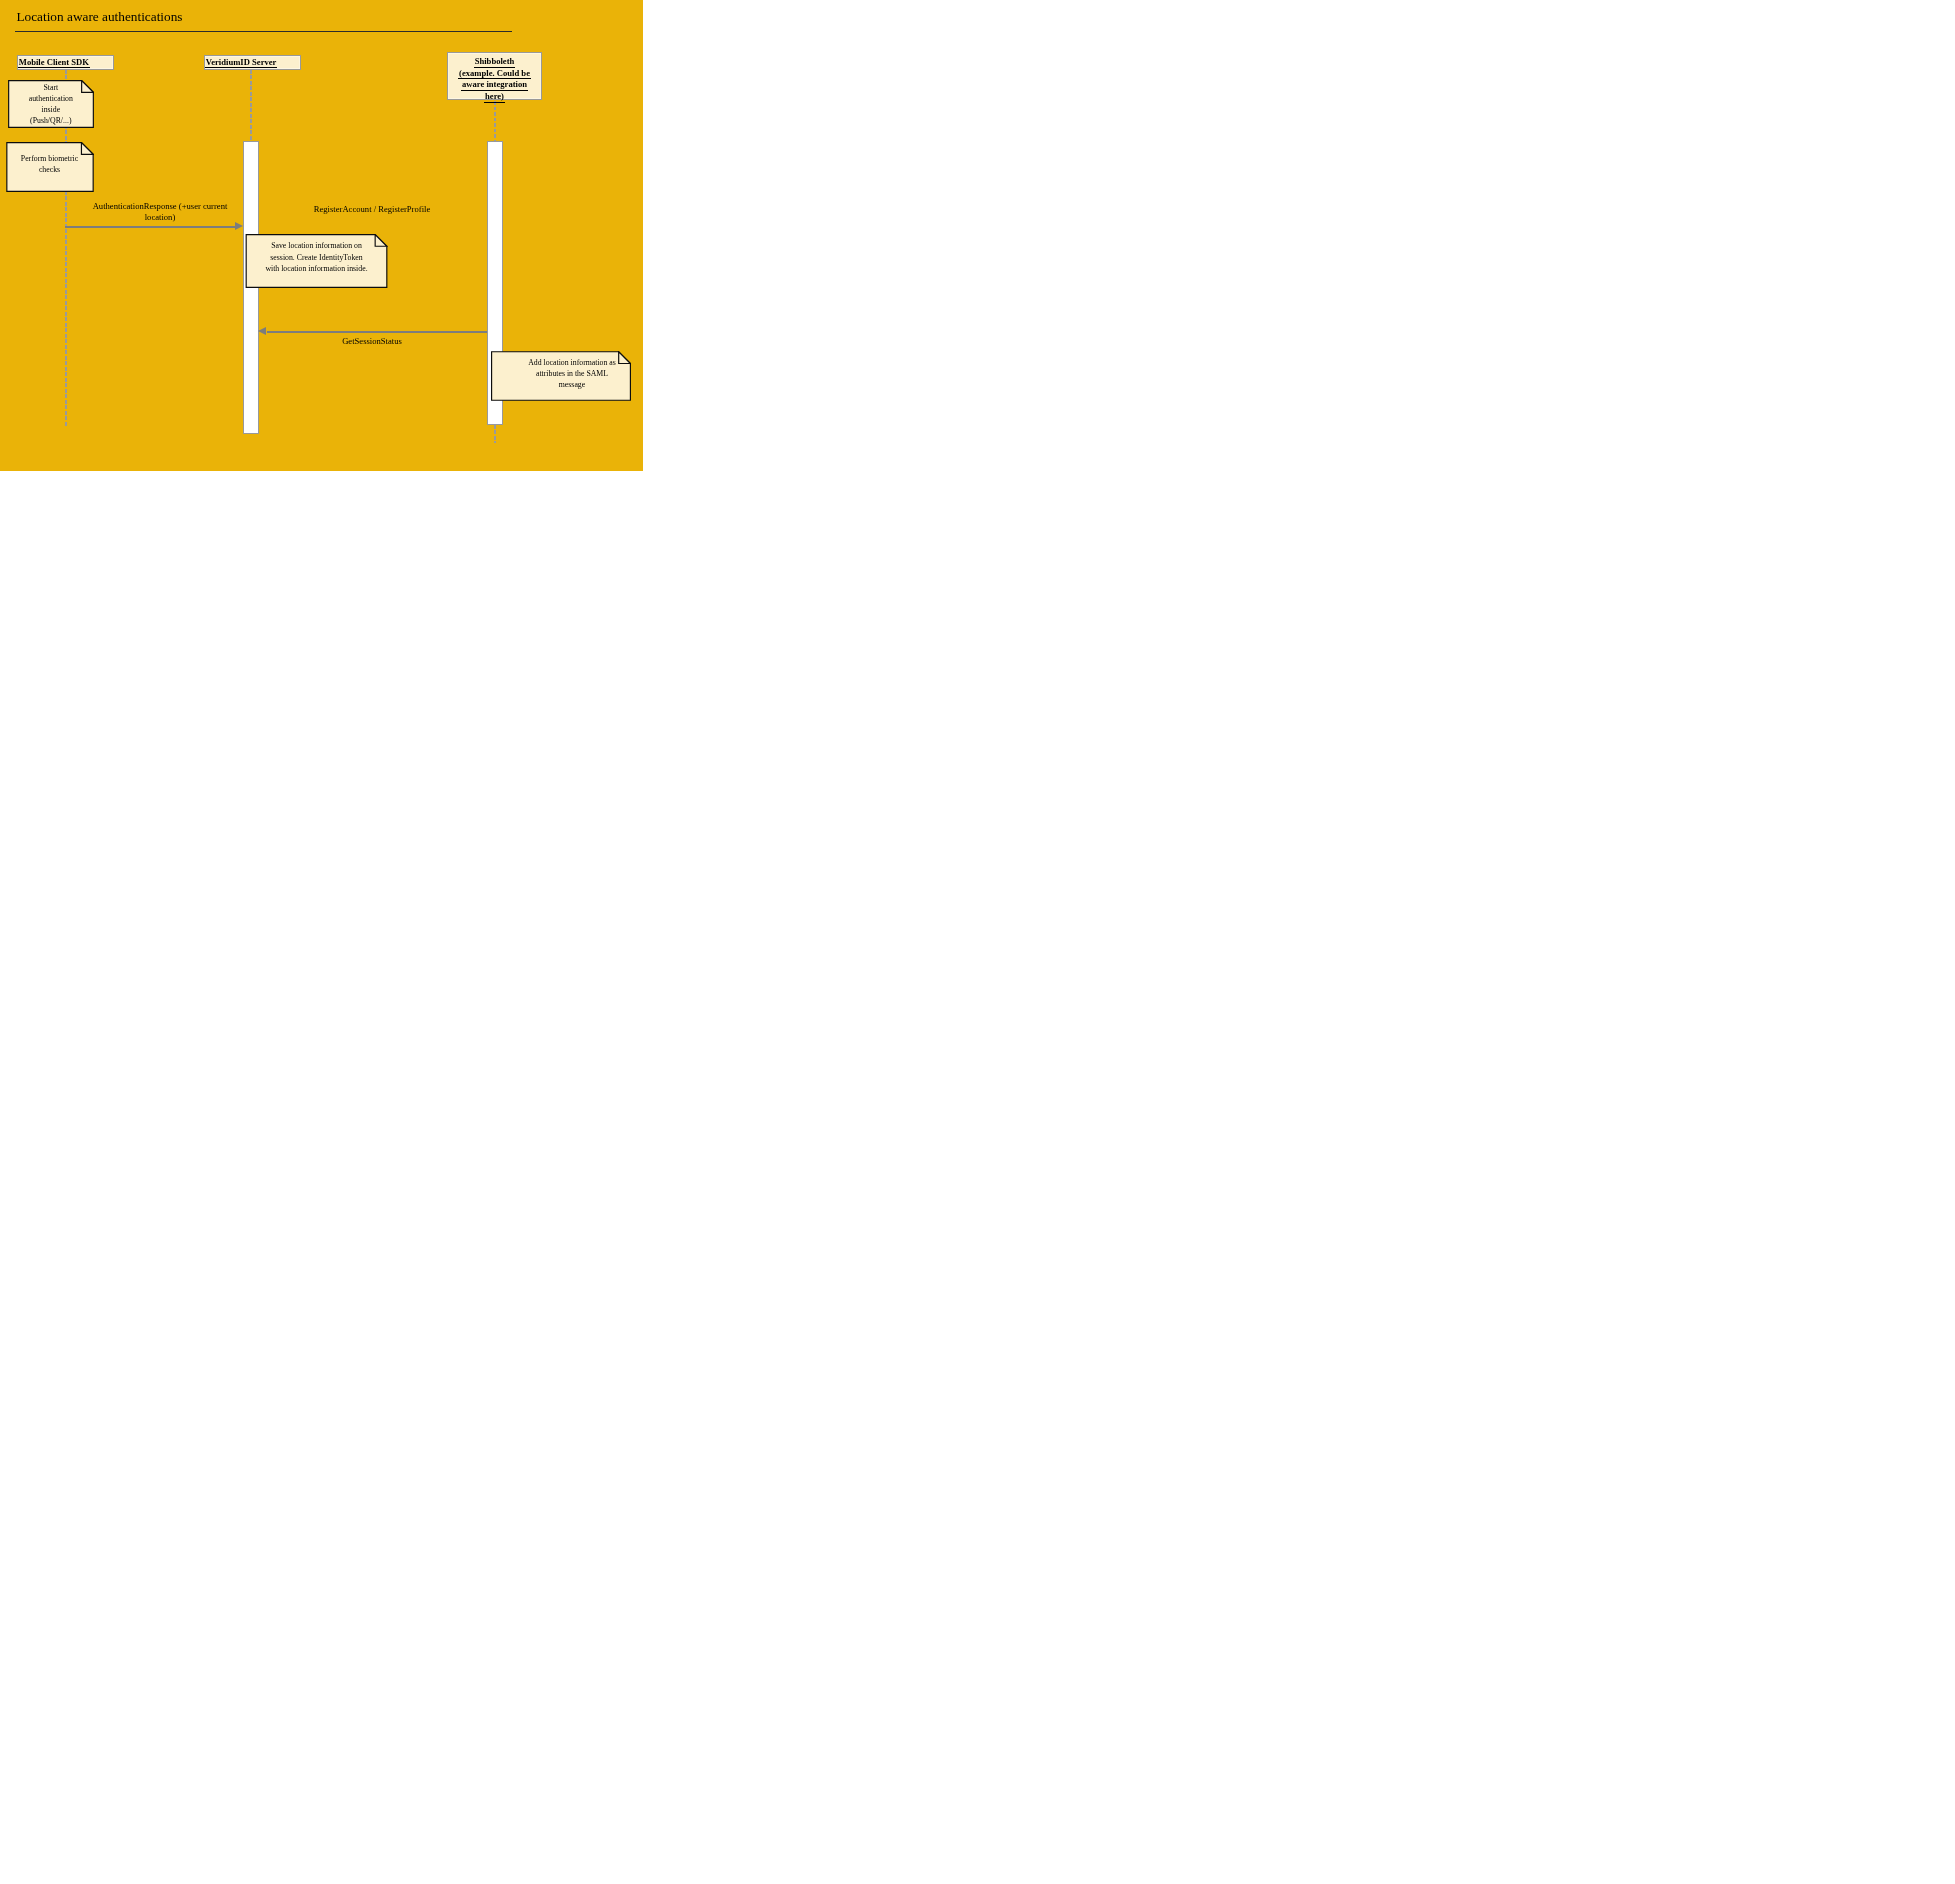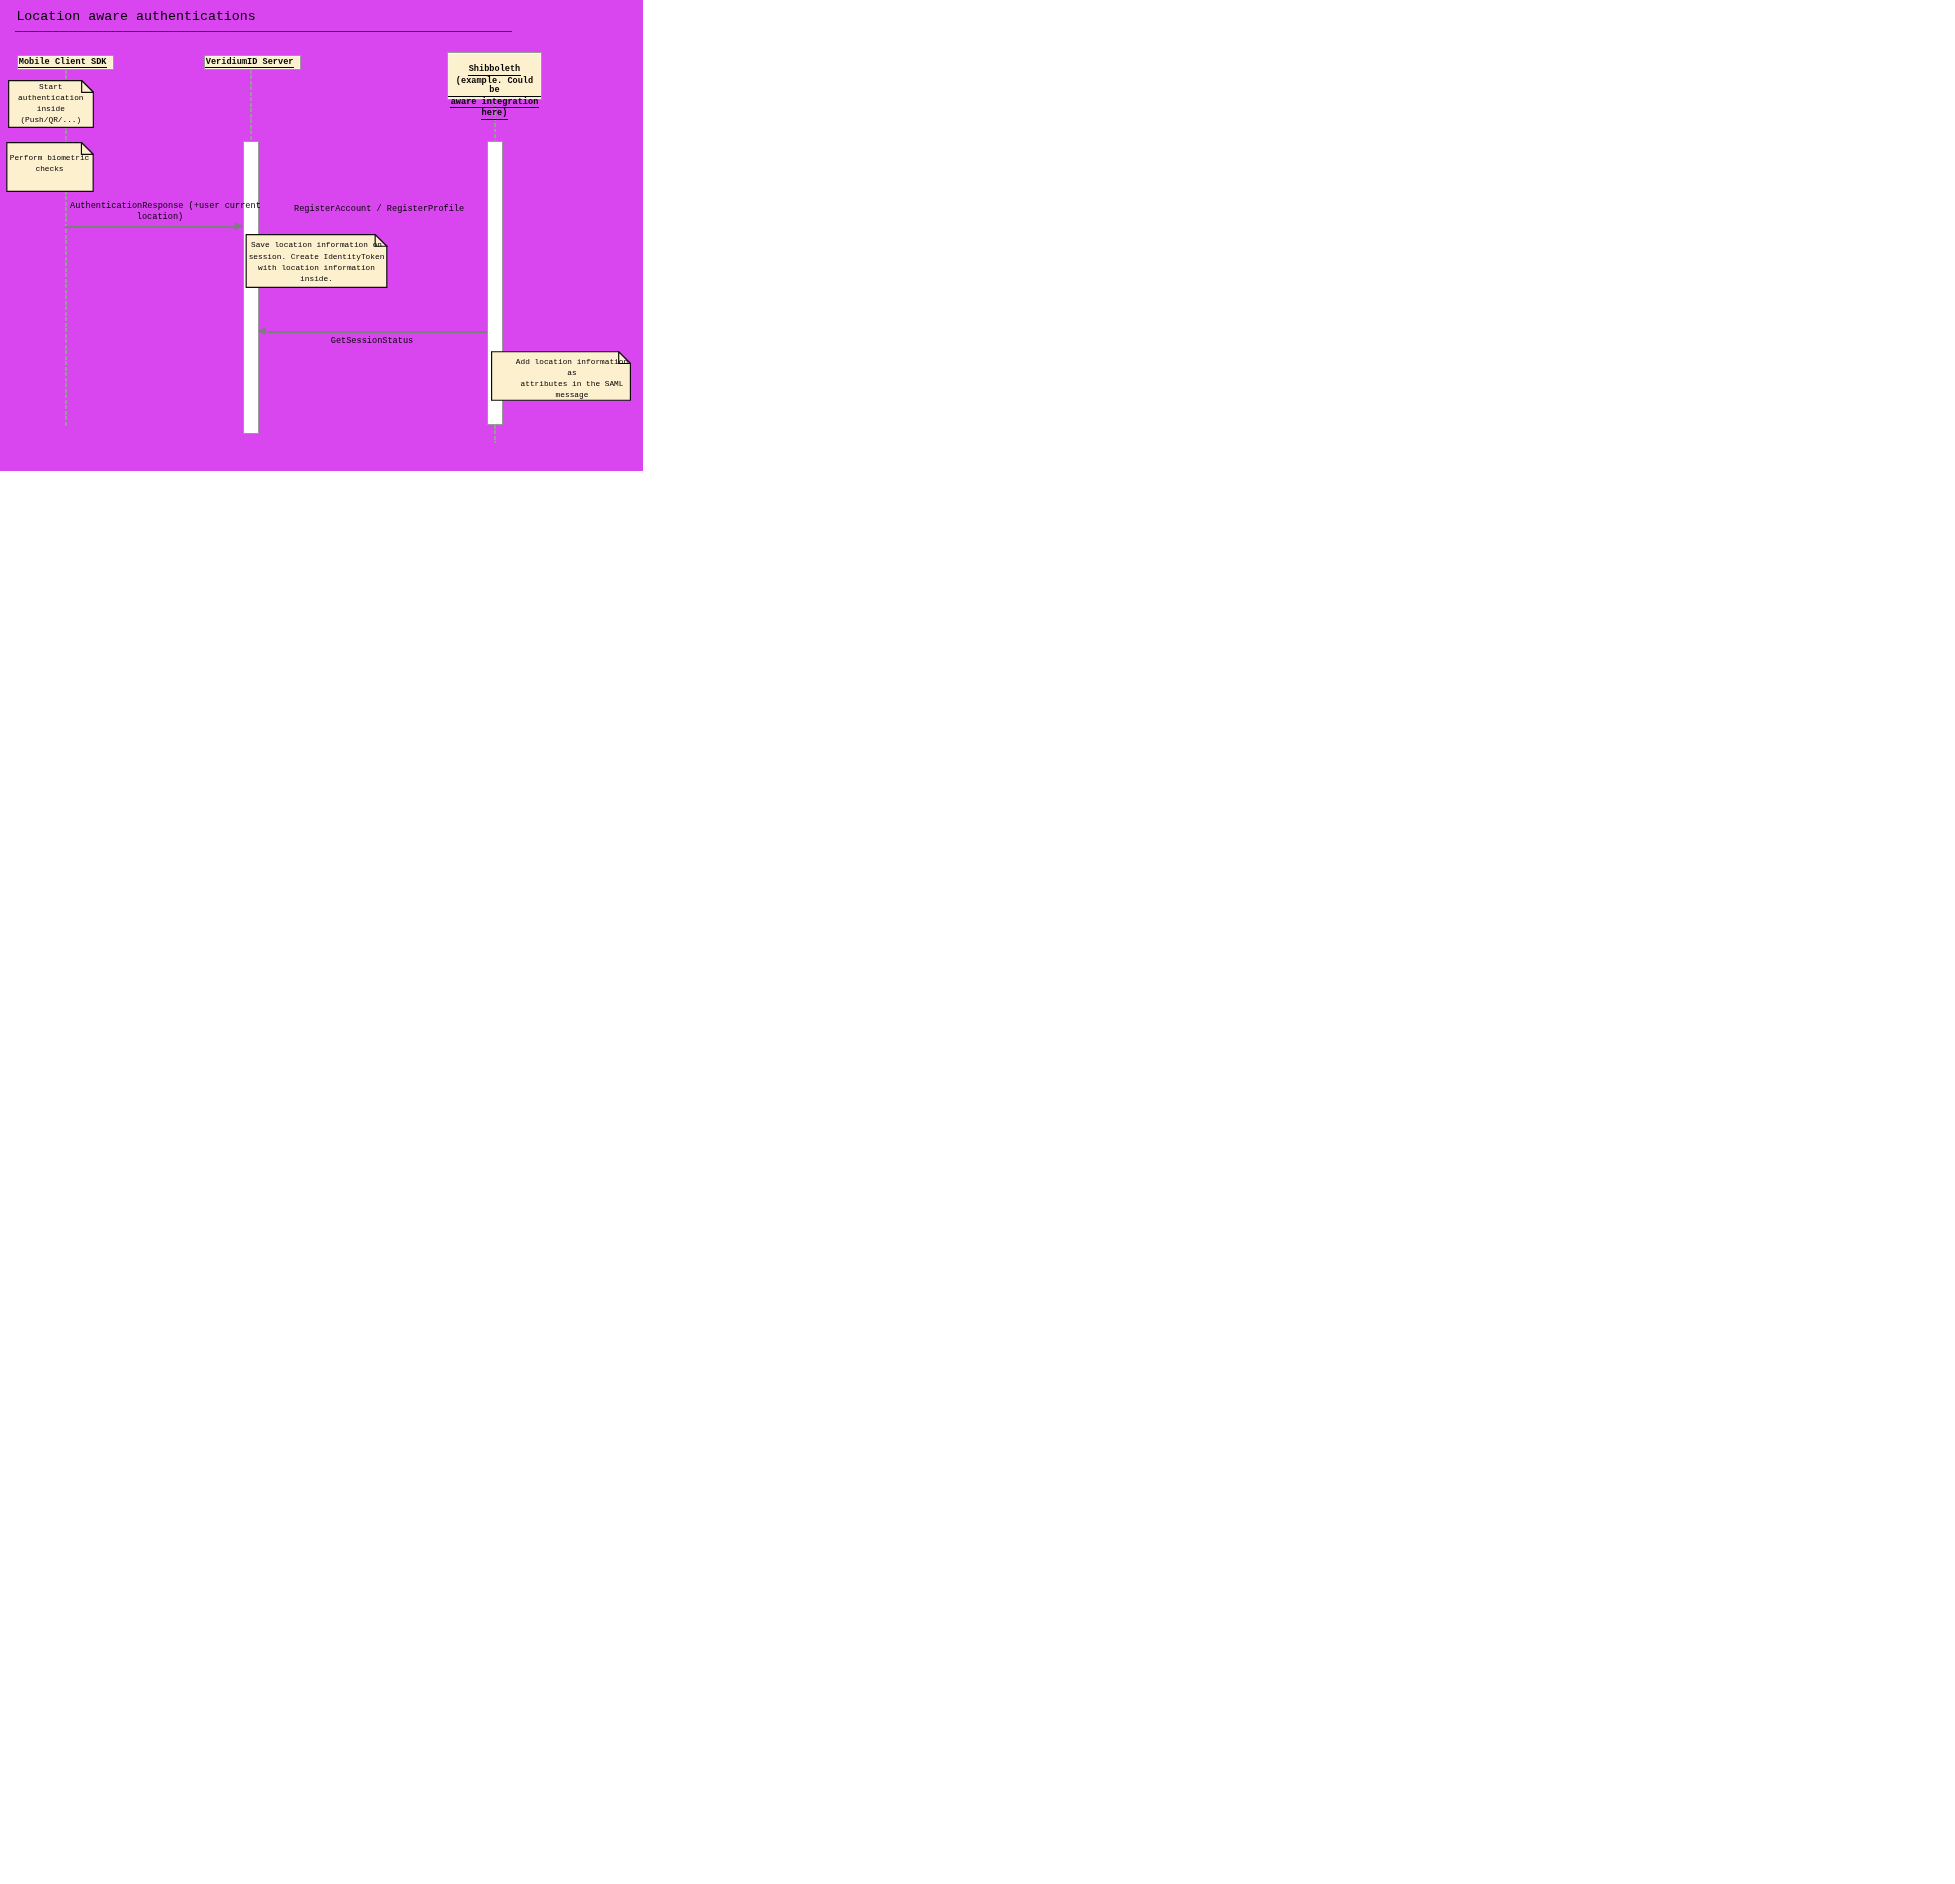--- a/index.html
+++ b/index.html
@@ -1,20 +1,20 @@
 <!DOCTYPE html>
 <html style="font-size:6.3px"><head>
 <meta charset="utf-8">
 <style>
   html,body{margin:0;padding:0;background:#ffffff;}
   #canvas{
     position:relative;
     width:643px;height:471px;
-    background:#d946ef;
-    font-family:Liberation Mono, monospace;
+    background:#eab308;
+    font-family:Liberation Serif, serif;
     color:#000;
     overflow:hidden;
   }
   .abs{position:absolute;}
 
   
   #page-title{
     left:16.4px;top:9.4px;
     font-size:13.3px;line-height:15.6px;font-weight:400;color:#000;
     white-space:nowrap;
@@ -42,21 +42,21 @@
     box-sizing:border-box;
     display:flex;align-items:center;justify-content:flex-start;
     text-align:center;
   }
   .actor-box .u{
     display:inline-block;
     font-weight:bold;font-size:8.6px;line-height:10.2px;
     border-bottom:1.2px solid #000;
     padding:0 0.8px 0.4px 0.8px;
   }
-  .actor-multi{flex-direction:column;padding-top:12px;}
+  .actor-multi{flex-direction:column;padding-top:4px;}
   .actor-multi .u{line-height:9.4px;margin-bottom:0.8px;}
 
   
   .note{box-sizing:border-box;border-radius:8px;}
   .note svg{position:absolute;left:0;top:0;}
   .note .note-text{
     position:absolute;left:1.6px;right:1.6px;
     text-align:center;
     font-size:7.8px;line-height:11.3px;
   }

